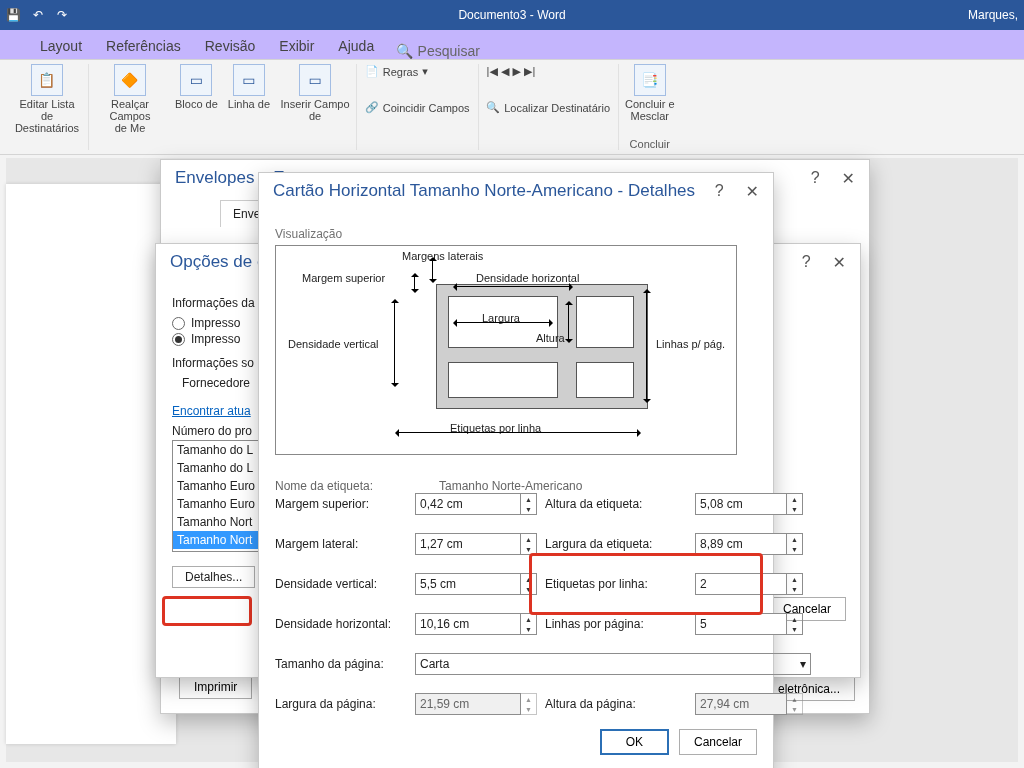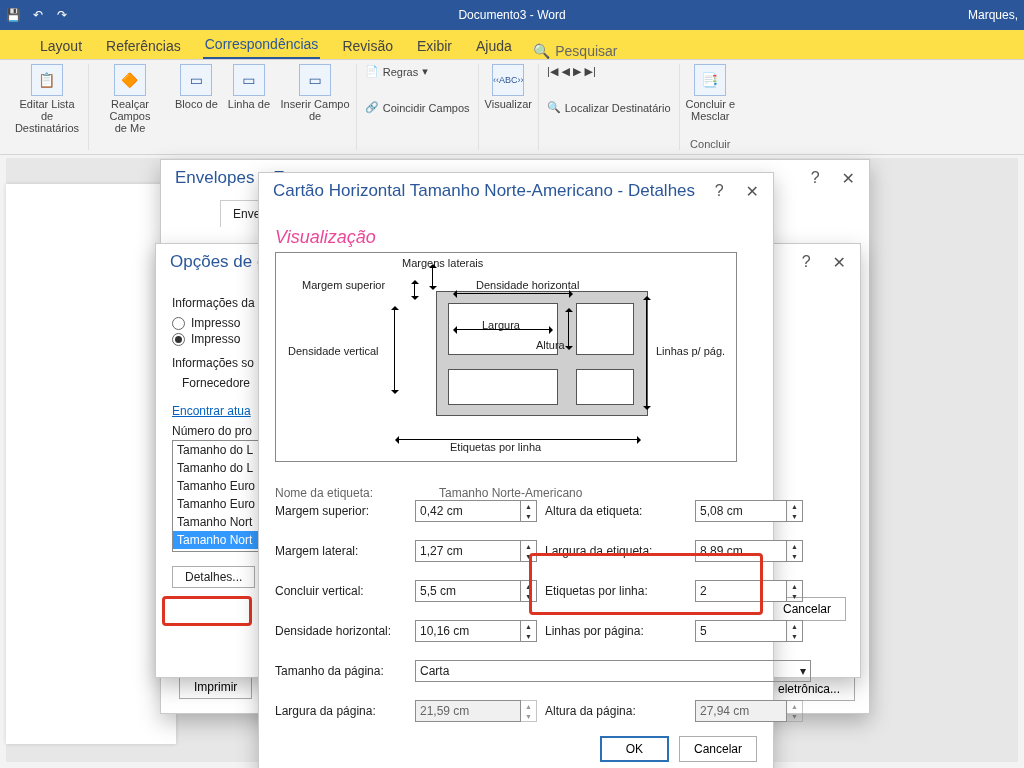--- a/index.html
+++ b/index.html
@@ -6,21 +6,21 @@
 body { width: 1024px; height: 768px; background: #f3f3f3; overflow: hidden; position: relative; }
 
 
 .titlebar { height: 30px; background: #2b579a; color: #fff; display: flex; align-items: center; padding: 0 6px; font-size: 12px; }
 .titlebar .qat { display: flex; gap: 8px; }
 .titlebar .qat span { width: 16px; height: 16px; display: inline-flex; align-items: center; justify-content: center; }
 .titlebar .title-center { position: absolute; left: 50%; transform: translateX(-50%); }
 .titlebar .user { margin-left: auto; }
 
 
-.tabs { height: 30px; background: #fde047; display: flex; align-items: flex-end; gap: 20px; padding: 0 14px; border-bottom: 1px solid #d4d4d4; font-size: 14px; color: #444; }
+.tabs { height: 30px; background: #c4b5fd; display: flex; align-items: flex-end; gap: 20px; padding: 0 14px; border-bottom: 1px solid #d4d4d4; font-size: 14px; color: #444; }
 .tabs .tab { padding: 4px 2px 5px; cursor: pointer; }
 .tabs .tab.active { color: #2b579a; border-bottom: 2px solid #2b579a; }
 .tabs .search { display: flex; align-items: center; gap: 4px; color: #666; }
 
 
 .ribbon { height: 95px; background: #f3f3f3; border-bottom: 1px solid #d4d4d4; display: flex; padding: 4px 6px; font-size: 11px; color: #444; }
 .ribbon-group { display: flex; flex-direction: column; justify-content: space-between; padding: 0 6px; border-right: 1px solid #e1e1e1; }
 .ribbon-group.no-border { border-right: none; }
 .ribbon-btns { display: flex; gap: 10px; }
 .ribbon-btn { display: flex; flex-direction: column; align-items: center; gap: 2px; text-align: center; max-width: 70px; cursor: pointer; }
@@ -58,21 +58,21 @@
 .listbox div { padding: 2px 4px; white-space: nowrap; }
 .listbox div.sel { background: #3399ff; color: #fff; }
 .btn-gen { padding: 4px 14px; background: #fff; border: 1px solid #adadad; cursor: pointer; font-size: 12px; }
 .btn-details-hl { display: inline-block; padding: 3px 12px; border: 1px solid #adadad; }
 .red-hl { position: absolute; border: 3px solid #d32; border-radius: 4px; pointer-events: none; }
 
 
 .dlg-det { top: 172px; left: 258px; width: 516px; height: 603px; }
 .dlg-det .body { padding: 10px 16px 14px; }
 .preview-box { width: 462px; height: 210px; border: 1px solid #888; margin-top: 4px; position: relative; background: #fff; overflow: hidden; }
-.label-line { font-size: 18px; color: #ec4899; margin: 8px 0 2px; display: block; font-style: italic; }
+.label-line { font-size: 12px; color: #737373; margin: 8px 0 2px; display: block; }
 
 
 .form-grid { display: grid; grid-template-columns: 140px 106px 24px 150px 92px 24px; row-gap: 18px; align-items: center; margin-top: 0; font-size: 12px; }
 .txtbox { height: 22px; border: 1px solid #8d8d8d; padding: 0 4px; font-size: 12px; background: #fff; display: flex; align-items: center; }
 .txtbox.ro { background: #f0f0f0; color: #666; }
 .spin { height: 22px; width: 16px; display: flex; flex-direction: column; border: 1px solid #8d8d8d; border-left: none; }
 .spin span { flex: 1; font-size: 7px; display: flex; align-items: center; justify-content: center; cursor: pointer; color: #333; }
 .combo { grid-column: 2 / span 5; height: 22px; border: 1px solid #8d8d8d; display: flex; align-items: center; padding: 0 4px; justify-content: space-between; }
 .det-footer { display: flex; gap: 10px; justify-content: flex-end; margin-top: 14px; }
 .btn-primary { border: 2px solid #2b6fb5; padding: 4px 24px; background: #fff; cursor: pointer; font-size: 12px; }
@@ -100,21 +100,20 @@
     <span>↷</span>
   </div>
   <div class="title-center">Documento3 - Word</div>
   <div class="user">Marques,</div>
 </div>
 
 <div class="tabs">
   <div style="width:4px;"></div>
   <div class="tab">Layout</div>
   <div class="tab">Referências</div>
-  <div class="tab active">Correspondências</div>
   <div class="tab">Revisão</div>
   <div class="tab">Exibir</div>
   <div class="tab">Ajuda</div>
   <div class="search">
     <span>🔍</span>
     <span>Pesquisar</span>
   </div>
 </div>
 
 <div class="ribbon">
@@ -148,26 +147,20 @@
         </div>
     </div>
   </div>
   <div class="ribbon-group">
     <div class="ribbon-small-row"><span>📄</span><span>Regras</span> ▾</div>
     <div class="ribbon-small-row">
         <span>🔗</span>
         <span>Coincidir Campos</span>
       </div>
     <div style="height:14px;"></div>
-  </div>
-  <div class="ribbon-group">
-    <div class="ribbon-btn">
-      <span class="ribbon-icon" style="font-size:9px">‹‹ABC››</span>
-      <span>Visualizar</span>
-    </div>
   </div>
   <div class="ribbon-group">
     <div class="ribbon-small-row">
         <span>|◀ ◀ ▶ ▶|</span>
       </div>
     <div class="ribbon-small-row">
         <span>🔍</span>
         <span>Localizar Destinatário</span>
       </div>
     <div style="height:14px;"></div>
@@ -269,21 +262,21 @@
       <div class="pv-inner" style="left:172px; top:116px; width:110px; height:36px;"></div>
       <div class="pv-inner" style="left:300px; top:116px; width:58px; height:36px;"></div>
 
       <div class="pv-text" style="left:126px; top:4px;">Margens laterais</div>
       <div class="pv-text" style="left:26px; top:26px;">Margem superior</div>
       <div class="pv-text" style="left:200px; top:26px;">Densidade horizontal</div>
       <div class="pv-text" style="left:12px; top:92px;">Densidade vertical</div>
       <div class="pv-text" style="left:206px; top:66px;">Largura</div>
       <div class="pv-text" style="left:260px; top:86px;">Altura</div>
       <div class="pv-text" style="left:380px; top:92px;">Linhas p/ pág.</div>
-      <div class="pv-text" style="left:174px; top:176px;margin-top:12px;">Etiquetas por linha</div>
+      <div class="pv-text" style="left:174px; top:176px;">Etiquetas por linha</div>
 
       <div class="pv-arrow v" style="left:156px; top:12px; height:24px;"></div>
       <div class="pv-arrow h" style="left:178px; top:40px; width:118px;"></div>
       <div class="pv-arrow v" style="left:118px; top:54px; height:86px;"></div>
       <div class="pv-arrow h" style="left:178px; top:76px; width:98px;"></div>
       <div class="pv-arrow v" style="left:292px; top:56px; height:40px;"></div>
       <div class="pv-arrow v" style="left:370px; top:44px; height:112px;"></div>
       <div class="pv-arrow h" style="left:120px; top:186px; width:244px;"></div>
       <div class="pv-arrow v" style="left:138px; top:28px; height:18px;"></div>
     </div>
@@ -321,21 +314,21 @@
         </div>
       <span>Largura da etiqueta:</span>
       <div class="txtbox">
           <span>8,89 cm</span>
         </div>
       <div class="spin">
           <span>▲</span>
           <span>▼</span>
         </div>
 
-      <span>Concluir vertical:</span>
+      <span>Densidade vertical:</span>
       <div class="txtbox">
           <span>5,5 cm</span>
         </div>
       <div class="spin">
           <span>▲</span>
           <span>▼</span>
         </div>
       <span>Etiquetas por linha:</span>
       <div class="txtbox">
           <span>2</span>

